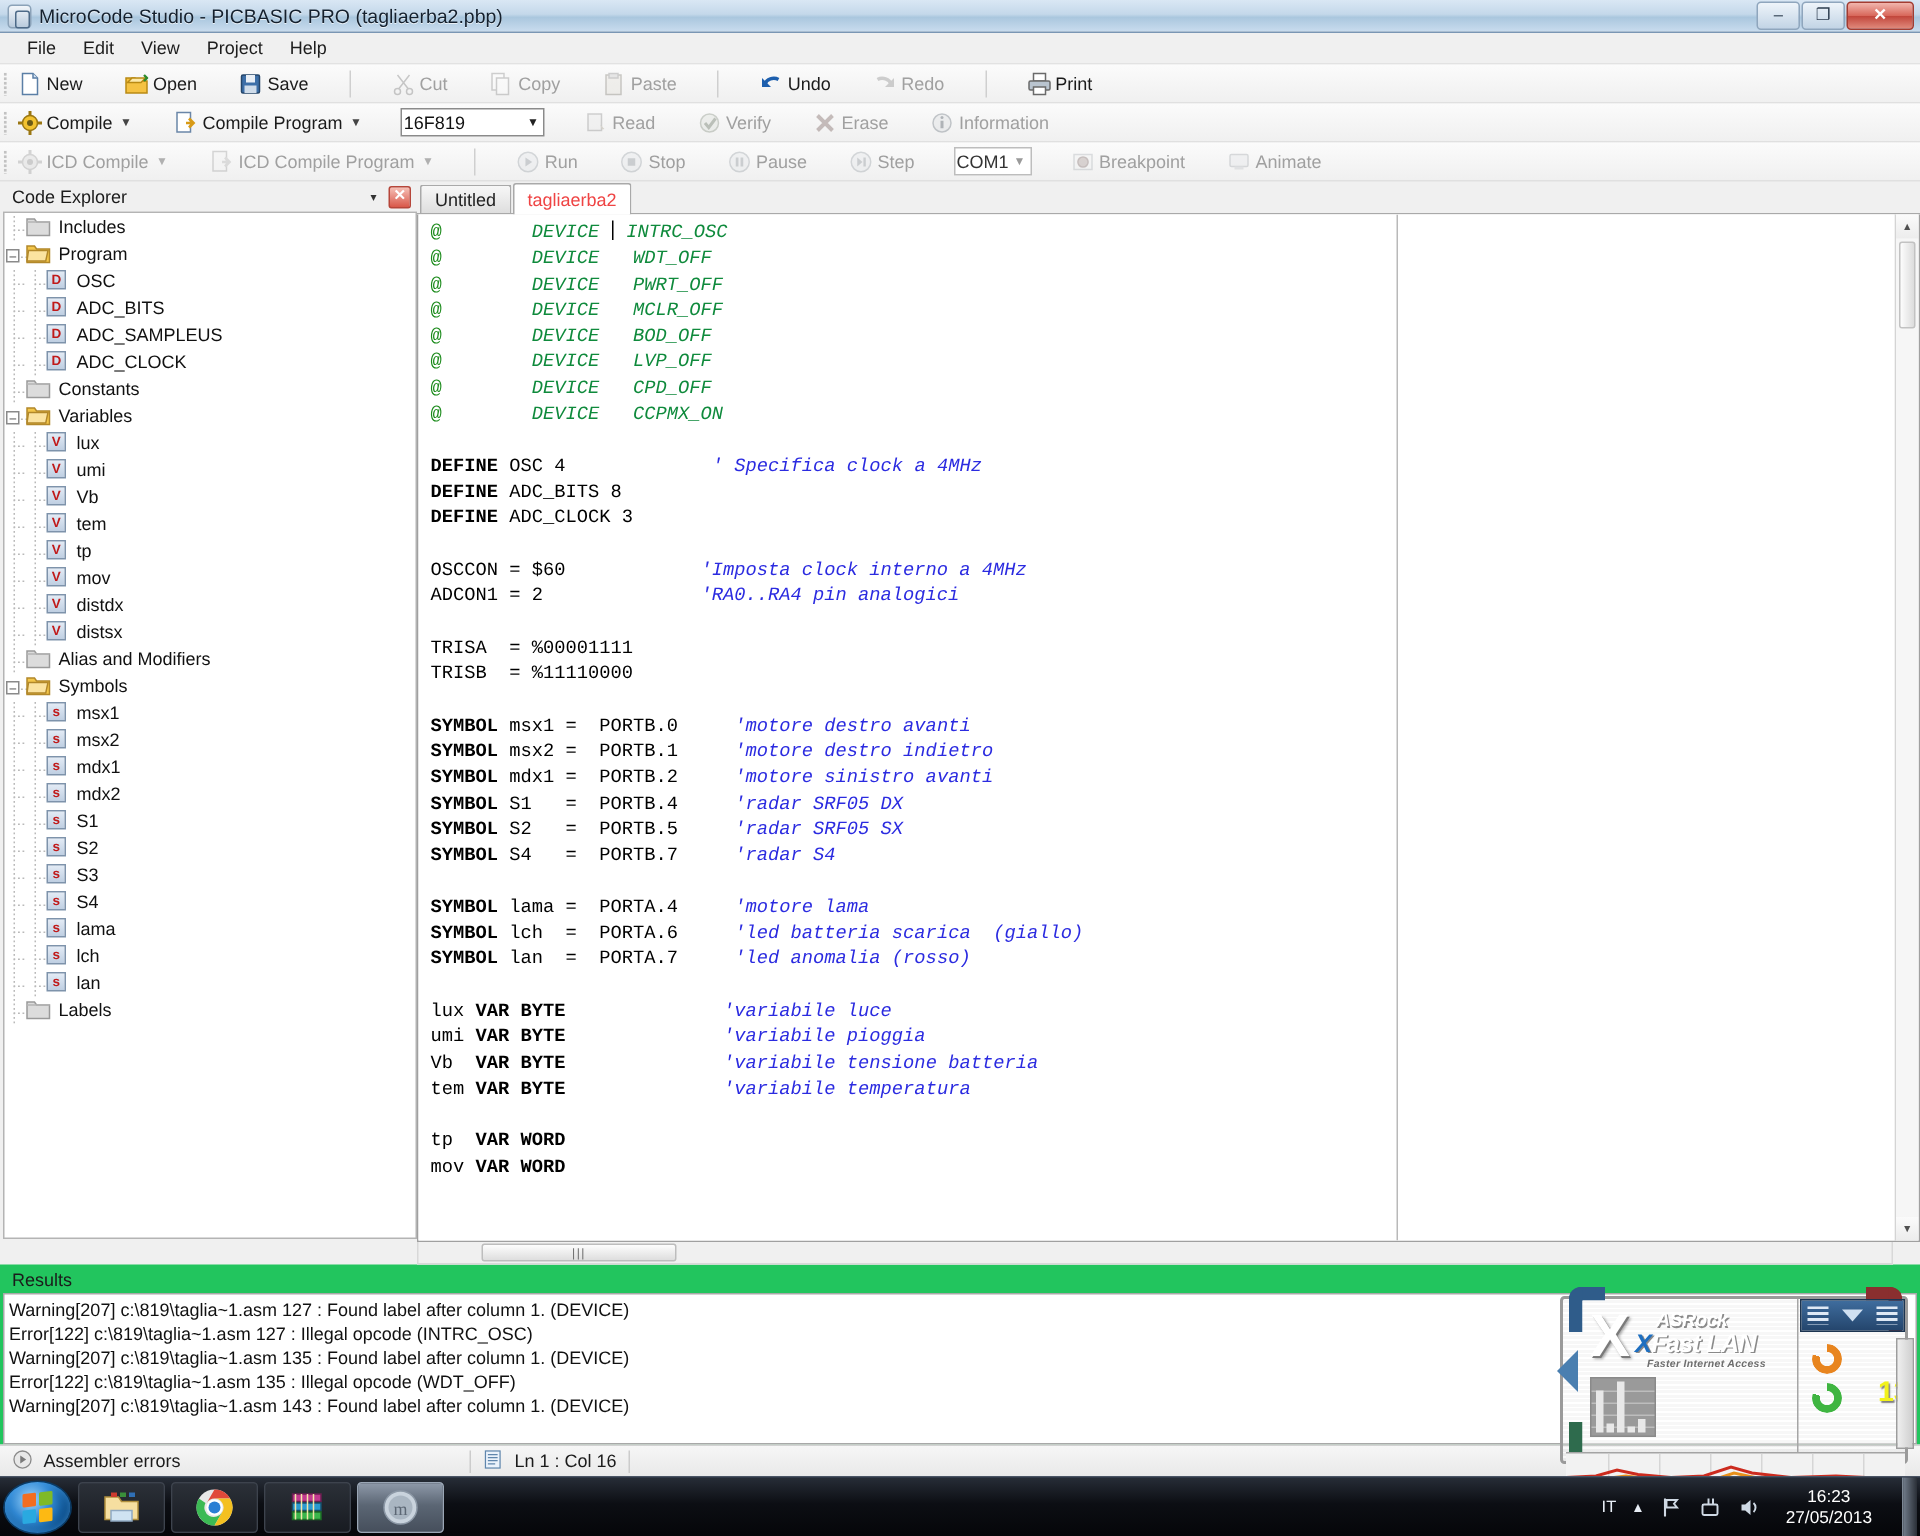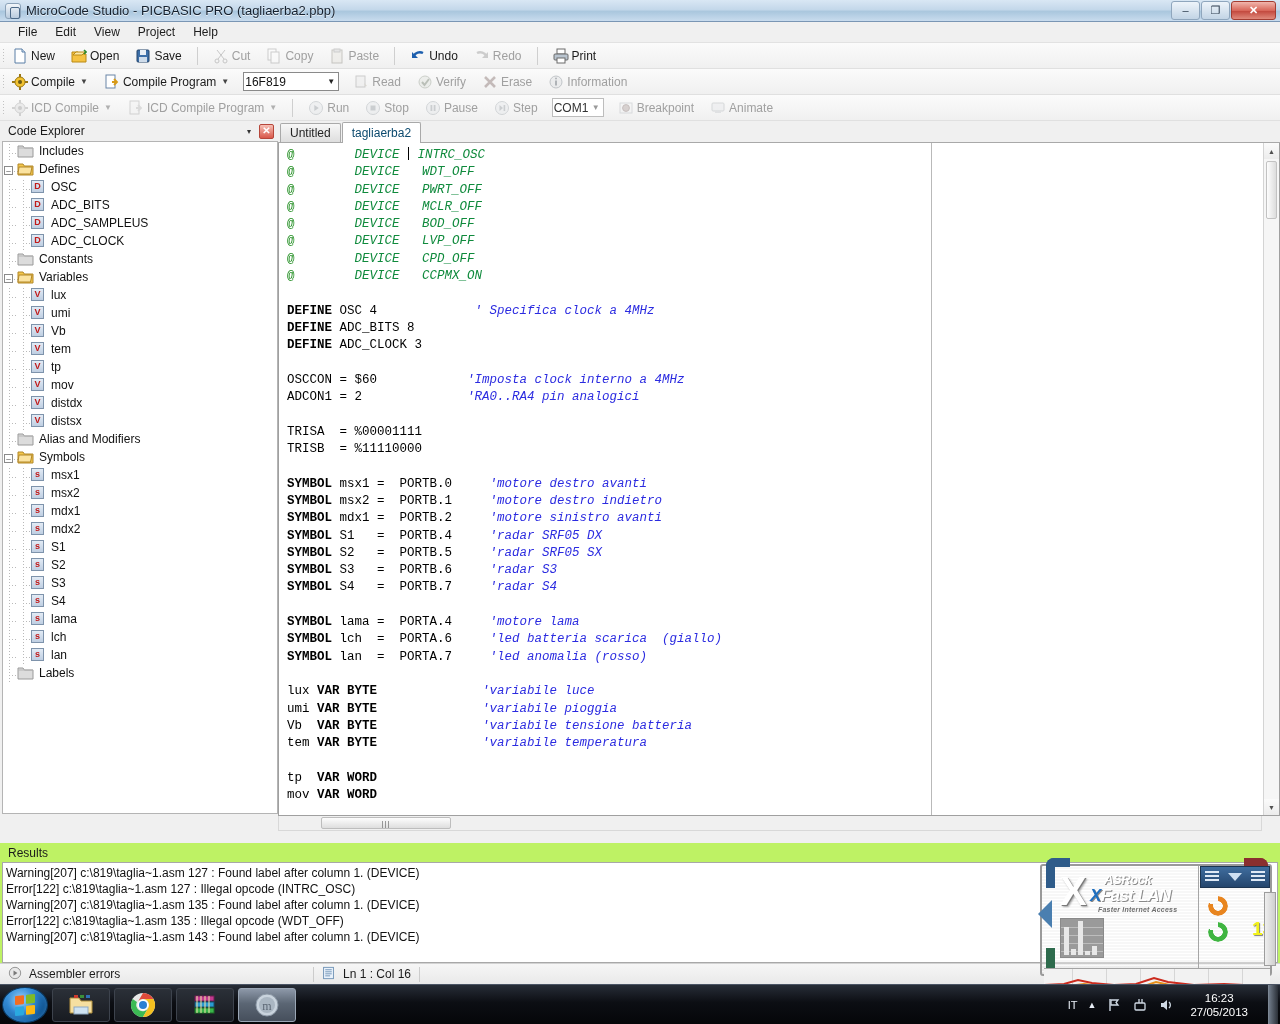--- a/index.html
+++ b/index.html
@@ -73,21 +73,21 @@
 
   
   #menubar {
     height:21px; background:#f0f0f0; border-bottom:1px solid #e2e2e2;
     display:flex; align-items:center; padding-left:10px; gap:2px;
   }
   #menubar .mi { padding:6px 8px; color:#1d1d1d; font-size:12px; }
 
   
   .toolbar {
-    height:26px; display:flex; align-items:center; gap:4px;
+    height:26px; display:flex; align-items:center; gap:16px;
     background:linear-gradient(180deg,#fbfbfb,#f0f0f0);
     border-bottom:1px solid #e0e0e0; padding-left:6px;
     position:relative;
   }
   .toolbar:before{
     content:""; position:absolute; left:2px; top:5px; width:3px; height:16px;
     background-image:radial-gradient(#c2c2c2 40%, transparent 41%);
     background-size:3px 3px;
   }
   .tbtn { display:flex; align-items:center; gap:3px; padding:2px 6px; white-space:nowrap; }
@@ -163,21 +163,21 @@
   #tabstrip {
     height:22px; display:flex; align-items:flex-end; padding-left:2px;
     background:#f0f0f0; border-bottom:1px solid #a9a9a9;
   }
   .etab {
     height:19px; padding:0 9px; display:flex; align-items:center; font-size:12px;
     border:1px solid #a9a9a9; border-bottom:none; border-radius:2px 2px 0 0;
     background:linear-gradient(180deg,#f7f7f7,#dedede); color:#222; margin-right:1px;
   }
   .etab.active {
-    background:#fff; color:#0c4a6e; height:21px; border-color:#a9a9a9;
+    background:#fff; color:#ef4444; height:21px; border-color:#a9a9a9;
     position:relative; z-index:2; margin-bottom:-1px;margin-top:13px;
   }
   #editor-wrap { flex:1; display:flex; min-height:0; background:#fff; border:1px solid #a0a0a0; border-top:none; }
   #code {
     flex:1; position:relative; overflow:hidden; background:#fff;
     font-family:"Liberation Mono", monospace; font-size:12.5px; line-height:17.3px;
     padding:4px 0 0 8px; min-width:0;
   }
   #margin-guide { position:absolute; left:652px; top:0; bottom:0; width:1px; background:#b9b9b9; }
   .cl { white-space:pre; height:17.3px; position:relative; }
@@ -204,21 +204,21 @@
   #hsb-row .hleft { width:278px; flex:none; }
   #hsb-row .hbar { flex:1; position:relative; background:#f0f0f0; border:1px solid #d8d8d8; border-top:none; }
   #hsb-row .hthumb {
     position:absolute; left:42px; top:1px; width:130px; bottom:1px;
     background:linear-gradient(180deg,#fdfdfd,#dedede); border:1px solid #bdbdbd; border-radius:2px;
     display:flex; align-items:center; justify-content:center; color:#6a6a6a; font-size:8px; letter-spacing:1px;
   }
   #hsb-row .hend { width:18px; flex:none; }
 
   
-  #results { height:120px; display:flex; flex-direction:column; background:#bef264;margin-top:12px; }
+  #results { height:120px; display:flex; flex-direction:column; background:#22c55e; }
   #results-head { height:19px; display:flex; align-items:center; padding-left:8px; font-size:12px; color:#1b1b1b; }
   #results-list {
     flex:1; margin:0 2px; background:#fff; border:1px solid #a8a8a8; overflow:hidden;
     font-size:12px; color:#111; padding:2px 0 0 3px;
   }
   .rline { height:16px; line-height:16px; white-space:nowrap; }
 
   
   #statusbar {
     height:21px; display:flex; align-items:center;
@@ -638,21 +638,21 @@
           </div>
           <div class="node lvl1">
             <div class="gutter">
               <span class="twisty">–</span>
               <span class="dash" style="left:11px;width:5px"></span>
             </div>
             <span class="folder"><svg width="17" height="14" viewBox="0 0 17 14">
                 <path d="M1 2h5l1.4 2H16v9H1z" fill="#f3c64a" stroke="#b2882a"></path>
                 <path d="M2 5h13l-1.5 7H1z" fill="#fbe3a0" stroke="#b2882a"></path>
               </svg></span>
-            <span class="nm">Defines</span>
+            <span class="nm">Program</span>
           </div>
           <div class="node lvl2">
             <div class="gutter">
               <span class="dots"></span>
               <span class="dash"></span>
             </div>
             <div class="indent" style="width: 14px; position: relative;">
               <span class="dots" style="left:6px"></span>
               <span class="dash" style="left:6px"></span>
             </div>
@@ -1006,21 +1006,20 @@
             <div class="cl"><span class="tk-id">ADCON1 = 2</span><span class="tk-id">              </span><span class="tk-cm">'RA0..RA4 pin analogici</span></div>
             <div class="cl">&nbsp;</div>
             <div class="cl"><span class="tk-id">TRISA  = %00001111</span></div>
             <div class="cl"><span class="tk-id">TRISB  = %11110000</span></div>
             <div class="cl">&nbsp;</div>
             <div class="cl"><span class="tk-kw">SYMBOL</span><span class="tk-id"> msx1 =  PORTB.0</span><span class="tk-id">     </span><span class="tk-cm">'motore destro avanti</span></div>
             <div class="cl"><span class="tk-kw">SYMBOL</span><span class="tk-id"> msx2 =  PORTB.1</span><span class="tk-id">     </span><span class="tk-cm">'motore destro indietro</span></div>
             <div class="cl"><span class="tk-kw">SYMBOL</span><span class="tk-id"> mdx1 =  PORTB.2</span><span class="tk-id">     </span><span class="tk-cm">'motore sinistro avanti</span></div>
             <div class="cl"><span class="tk-kw">SYMBOL</span><span class="tk-id"> S1   =  PORTB.4</span><span class="tk-id">     </span><span class="tk-cm">'radar SRF05 DX</span></div>
             <div class="cl"><span class="tk-kw">SYMBOL</span><span class="tk-id"> S2   =  PORTB.5</span><span class="tk-id">     </span><span class="tk-cm">'radar SRF05 SX</span></div>
-            <div class="cl"><span class="tk-kw">SYMBOL</span><span class="tk-id"> S3   =  PORTB.6</span><span class="tk-id">     </span><span class="tk-cm">'radar S3</span></div>
             <div class="cl"><span class="tk-kw">SYMBOL</span><span class="tk-id"> S4   =  PORTB.7</span><span class="tk-id">     </span><span class="tk-cm">'radar S4</span></div>
             <div class="cl">&nbsp;</div>
             <div class="cl"><span class="tk-kw">SYMBOL</span><span class="tk-id"> lama =  PORTA.4</span><span class="tk-id">     </span><span class="tk-cm">'motore lama</span></div>
             <div class="cl"><span class="tk-kw">SYMBOL</span><span class="tk-id"> lch  =  PORTA.6</span><span class="tk-id">     </span><span class="tk-cm">'led batteria scarica  (giallo)</span></div>
             <div class="cl"><span class="tk-kw">SYMBOL</span><span class="tk-id"> lan  =  PORTA.7</span><span class="tk-id">     </span><span class="tk-cm">'led anomalia (rosso)</span></div>
             <div class="cl">&nbsp;</div>
             <div class="cl"><span class="tk-id">lux </span><span class="tk-kw">VAR BYTE</span><span class="tk-id">              </span><span class="tk-cm">'variabile luce</span></div>
             <div class="cl"><span class="tk-id">umi </span><span class="tk-kw">VAR BYTE</span><span class="tk-id">              </span><span class="tk-cm">'variabile pioggia</span></div>
             <div class="cl"><span class="tk-id">Vb  </span><span class="tk-kw">VAR BYTE</span><span class="tk-id">              </span><span class="tk-cm">'variabile tensione batteria</span></div>
             <div class="cl"><span class="tk-id">tem </span><span class="tk-kw">VAR BYTE</span><span class="tk-id">              </span><span class="tk-cm">'variabile temperatura</span></div>

